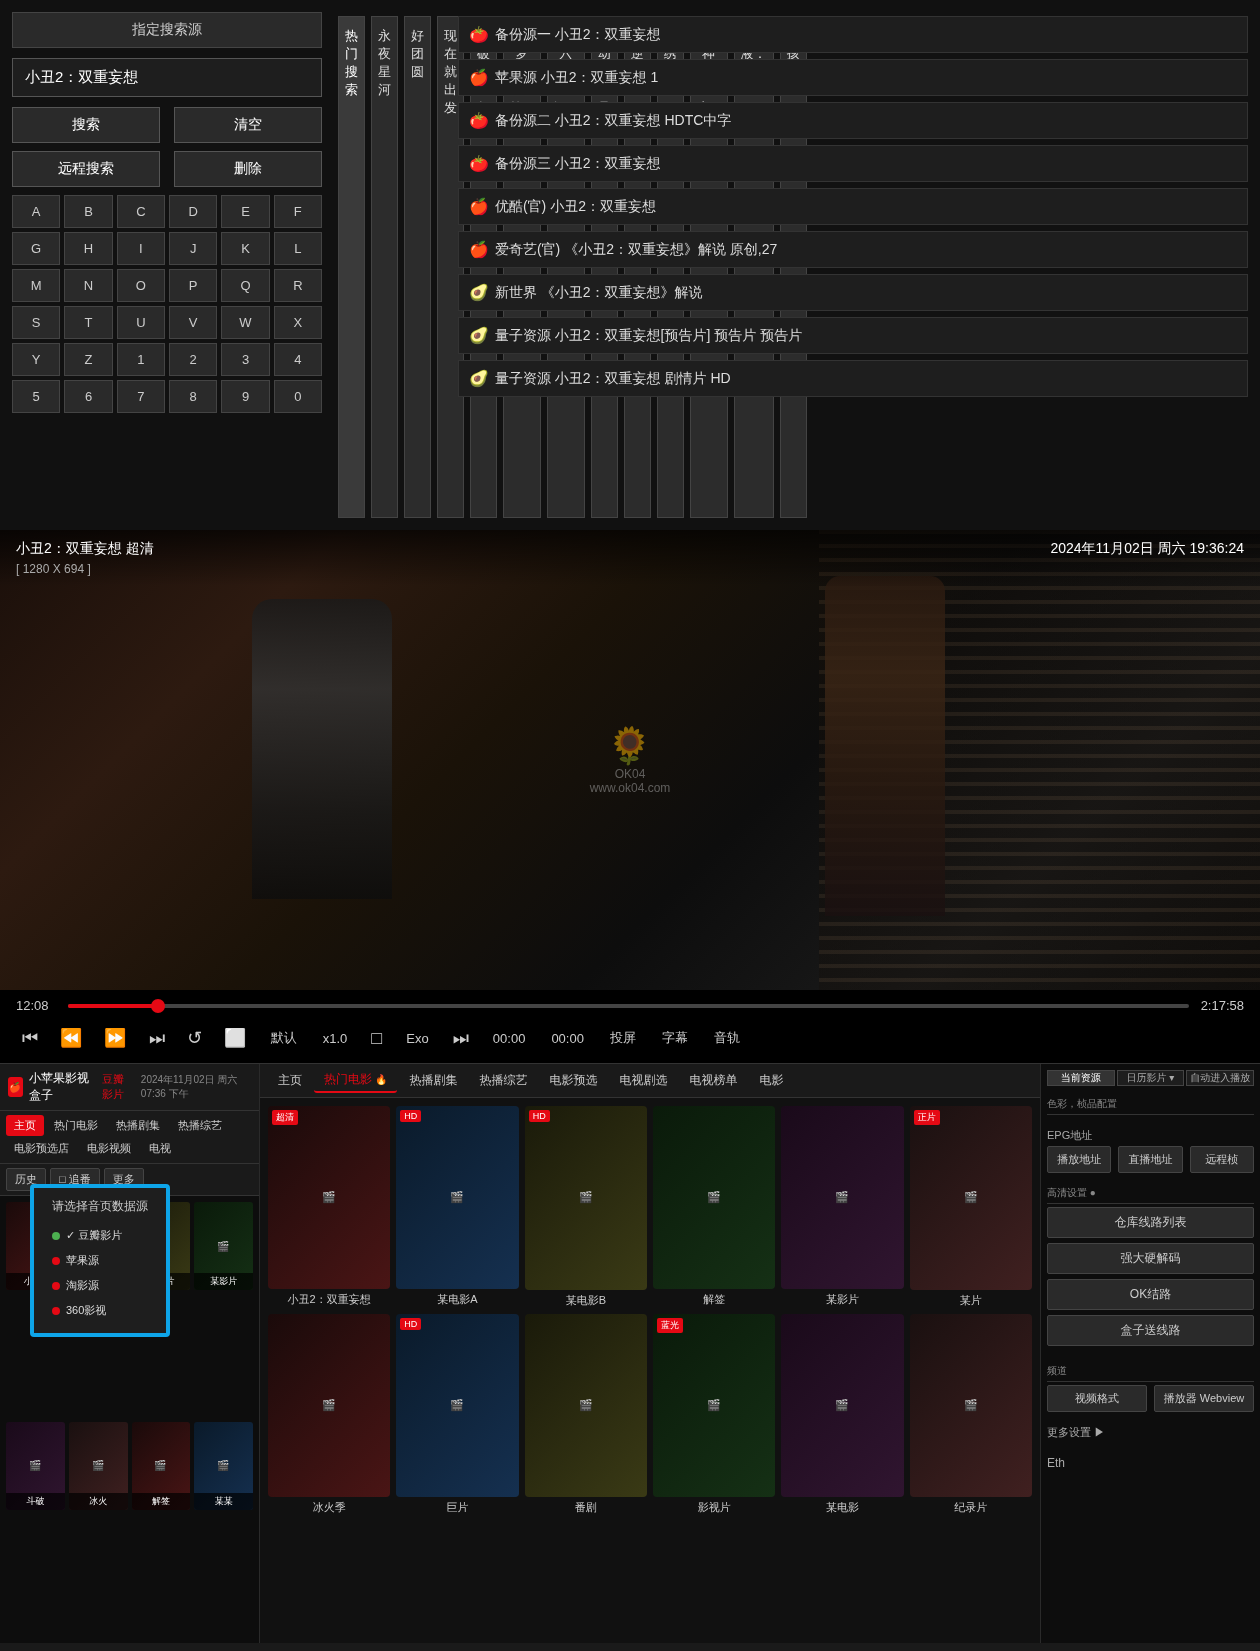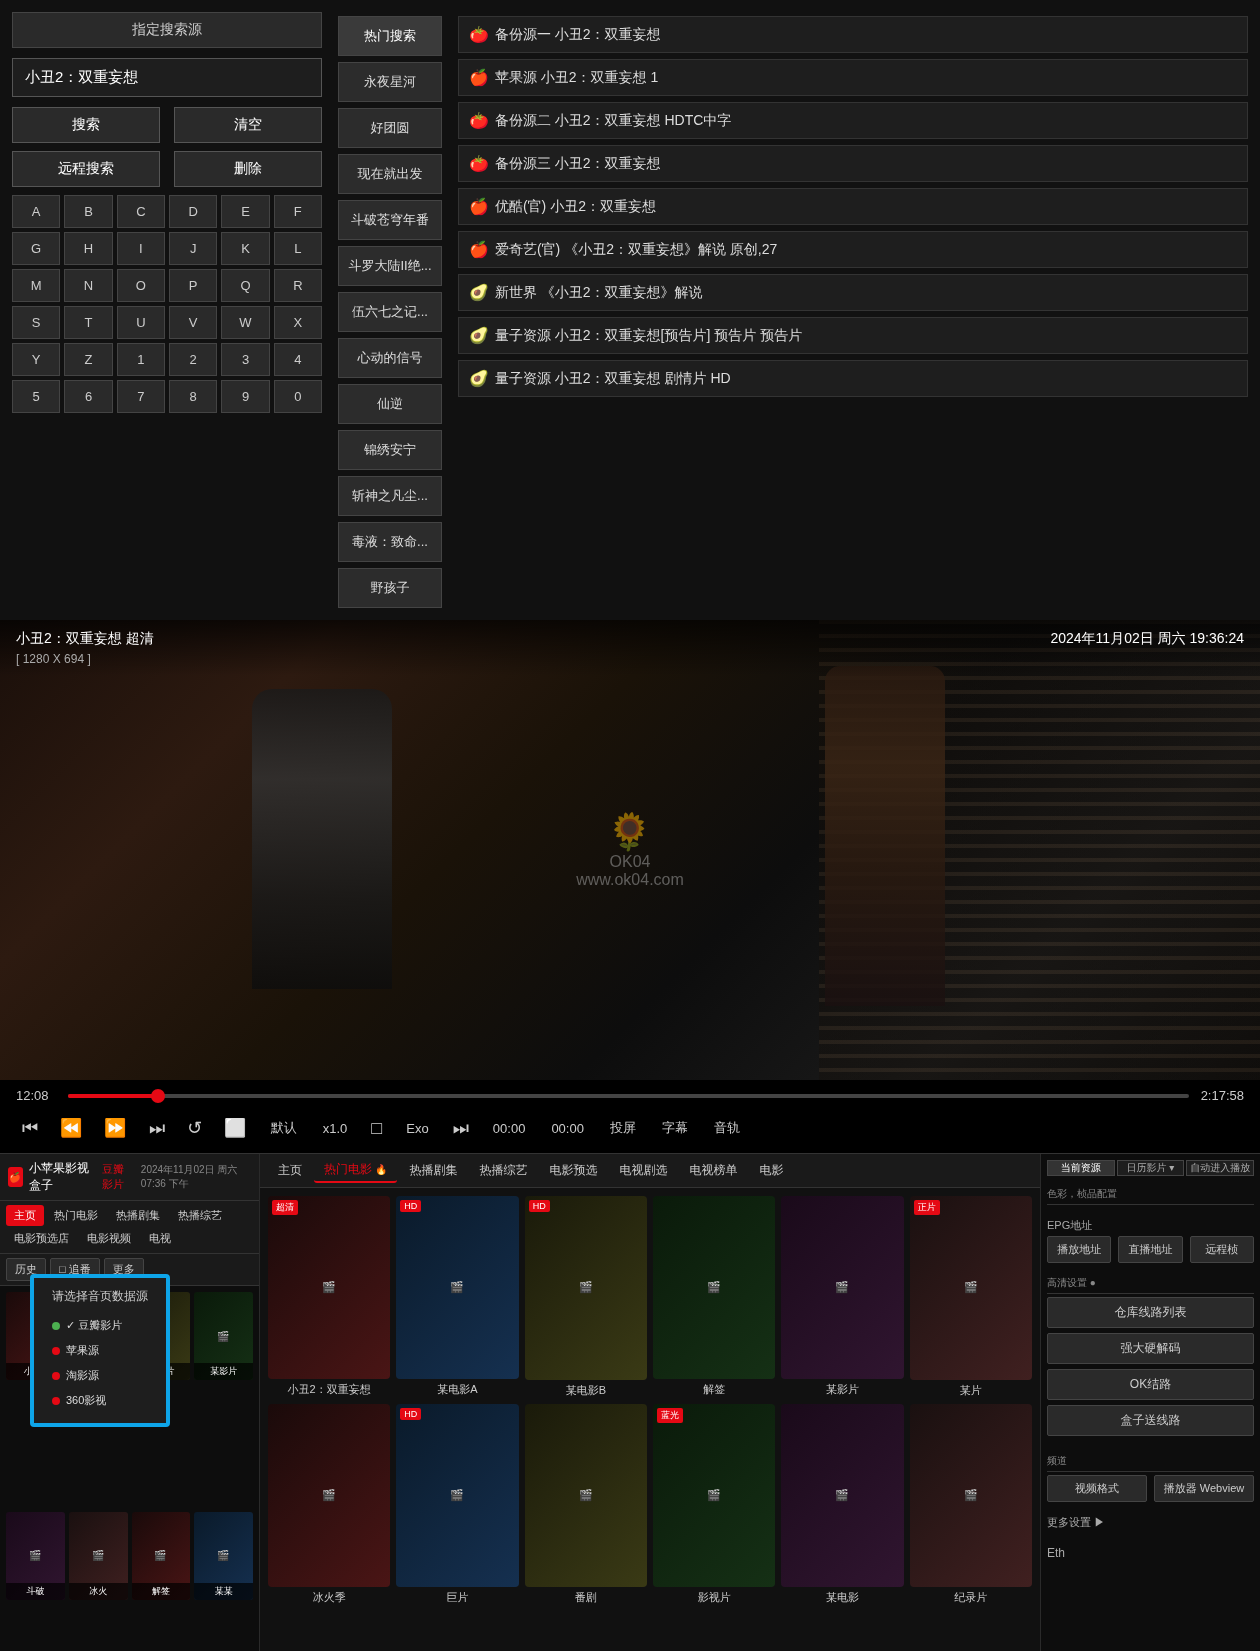--- a/index.html
+++ b/index.html
@@ -79,21 +79,20 @@
       font-size: 13px;
       text-align: center;
       cursor: pointer;
     }
 
     
     .hot-search-col {
       width: 104px;
       flex-shrink: 0;
       display: flex;
-      flex-direction: column;
       gap: 6px;
       padding-top: 4px;
     }
 
     .hot-item {
       background: #2c2c2c;
       border: 1px solid #444;
       padding: 10px 6px;
       font-size: 13px;
       color: #ddd;
@@ -183,21 +182,21 @@
       transform: translate(-50%, -50%);
       text-align: center;
       opacity: 0.5;
     }
 
     .video-watermark .flower {
       font-size: 36px;
     }
 
     .video-watermark .wm-text {
-      font-size: 16px;
+      font-size: 12px;
       color: #aaa;
       display: block;
     }
 
     
     .scene-figure-left {
       position: absolute;
       left: 20%;
       top: 15%;
       width: 140px;

